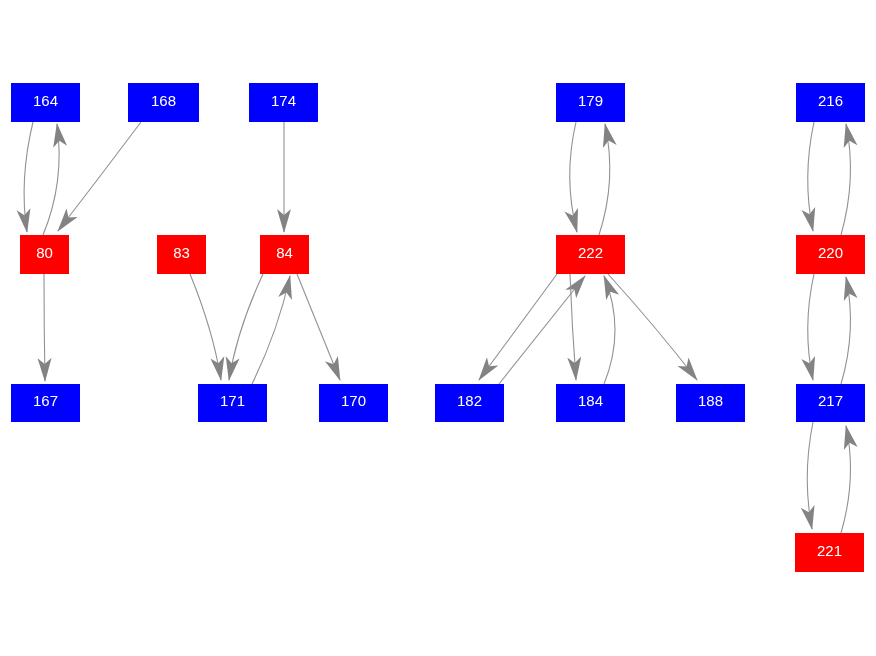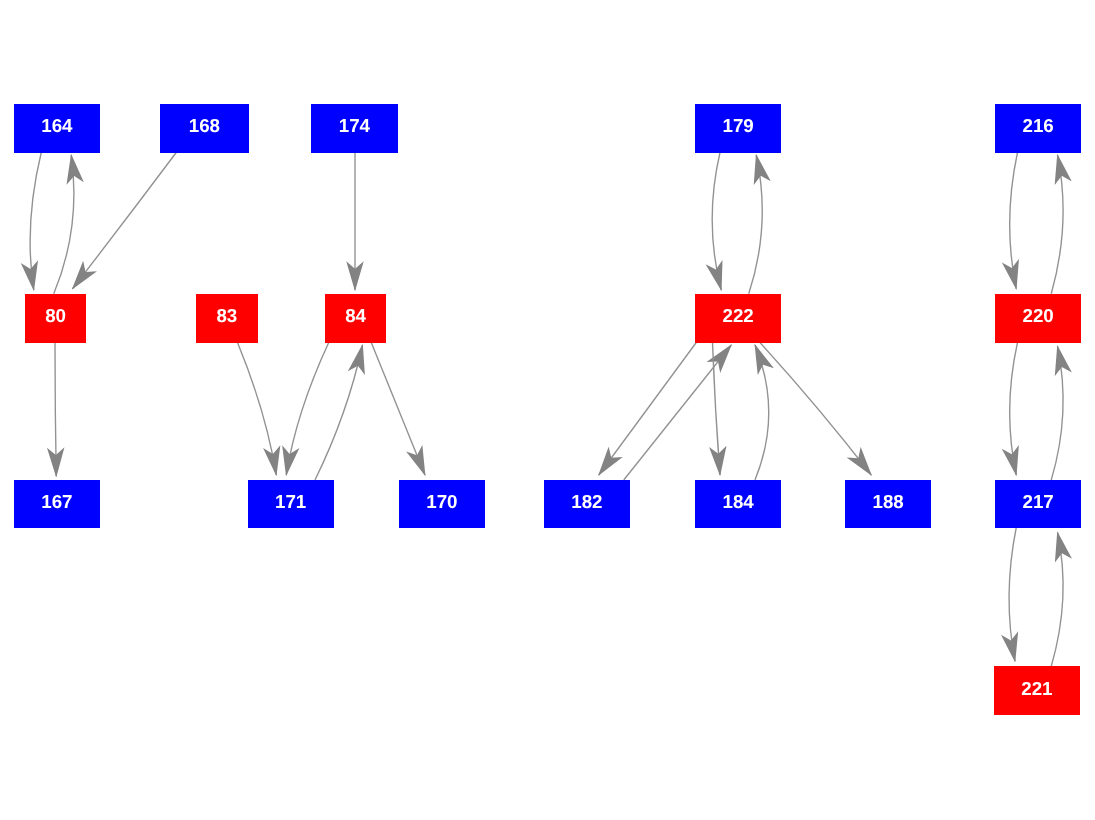--- a/index.html
+++ b/index.html
@@ -7,21 +7,20 @@
     padding: 0;
     background: #ffffff;
     font-family: "Liberation Sans", sans-serif;
   }
   .canvas {
     position: relative;
     width: 876px;
     height: 612px;
     background: #ffffff;
     overflow: hidden;
-    font-weight: bold;
   }
   svg.graph {
     position: absolute;
     left: 0;
     top: 0;
     width: 876px;
     height: 656px;
     display: block;
   }
   svg.graph path.edge {

